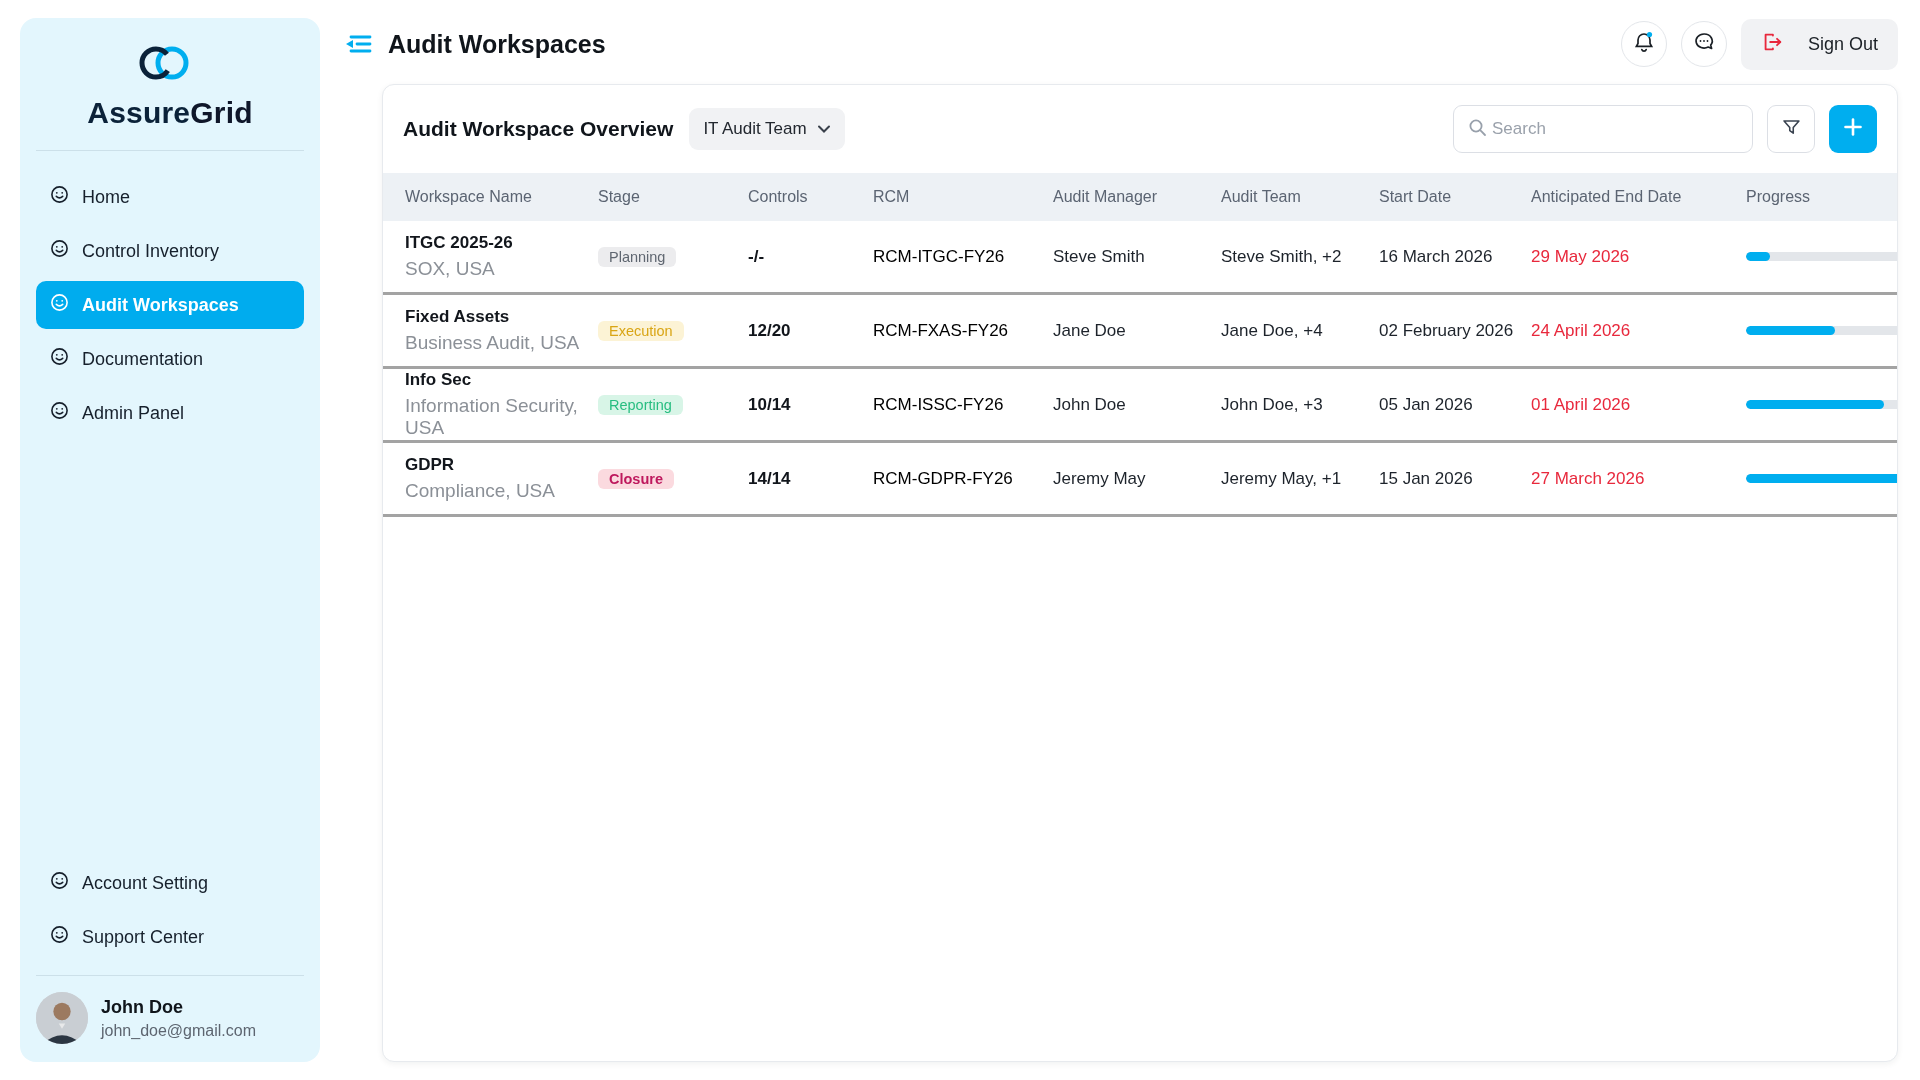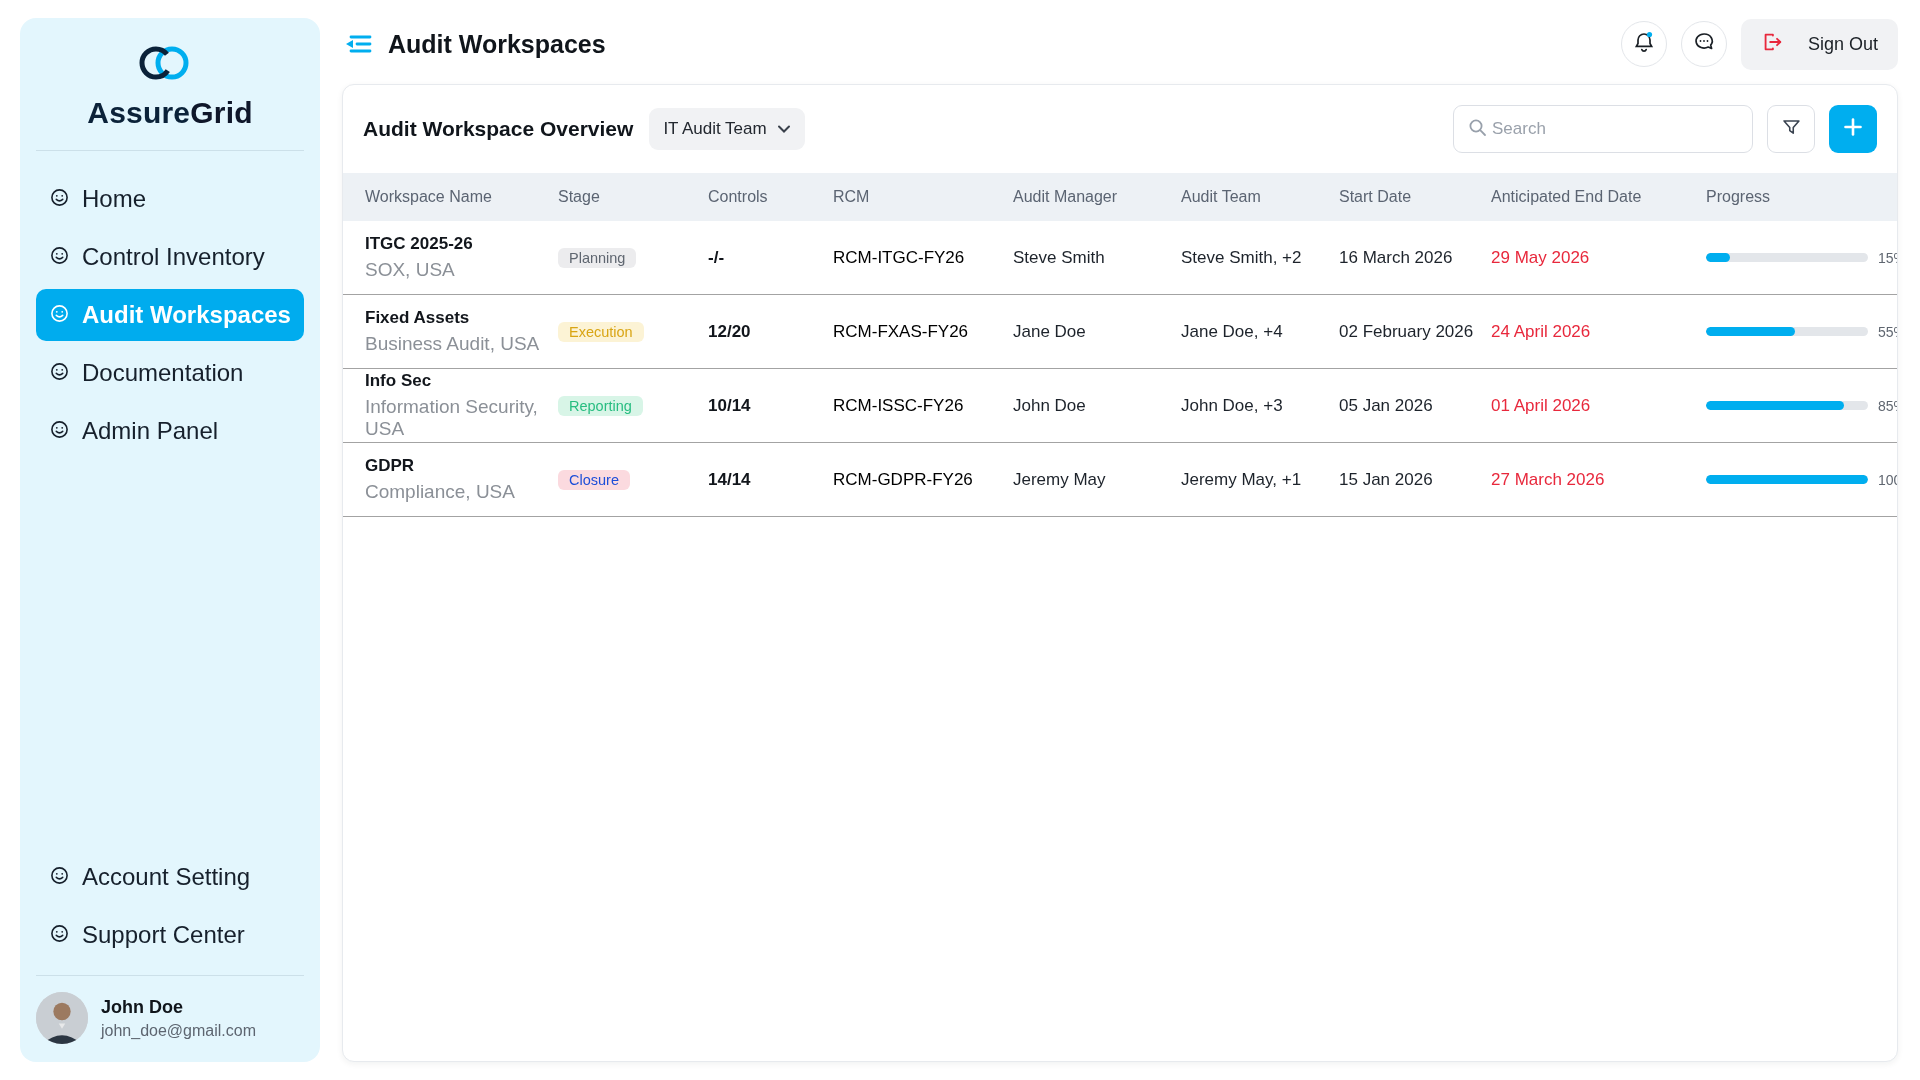--- a/index.html
+++ b/index.html
@@ -30,21 +30,21 @@
   }
   .brand-name { font-size:30px; font-weight:bold; letter-spacing:0.2px; }
   .brand-name .p1 { color:#0B2239; }
   .brand-name .p2 { color:#0f172a; }
 
   .nav { margin-top:22px; display:flex; flex-direction:column; gap:6px; }
   .nav-item {
     display:flex; align-items:center; gap:13px;
     padding:12px 14px;
     border-radius:10px;
-    font-size:24px;
+    font-size:18px;
     color:#16202c;
     cursor:pointer;
     white-space:nowrap;
   }
   .nav-item svg { flex-shrink:0; }
   .nav-item.active {
     background:#00ACEE;
     color:#ffffff;
     font-weight:bold;
   }
@@ -87,20 +87,21 @@
 
   
   .card {
     margin-top:14px; flex:1;
     background:#fff;
     border:1px solid #e7eaee;
     border-radius:12px;
     box-shadow:0 2px 6px rgba(20,30,40,0.06);
     display:flex; flex-direction:column;
     overflow:hidden;
+    margin-left:40px;
   }
   .card-header { display:flex; align-items:center; gap:16px; padding:20px 20px; }
   .card-title { font-size:21px; font-weight:bold; color:#10151b; }
   .team-chip {
     display:flex; align-items:center; gap:10px;
     background:#f1f2f4; border-radius:9px;
     padding:11px 14px; font-size:17px; color:#23282f;
     cursor:pointer;
   }
   .header-actions { margin-left:auto; display:flex; align-items:center; gap:14px; }
@@ -130,34 +131,34 @@
   }
   .thead {
     background:#EDF1F5;
     height:48px;
     font-size:16px;
     color:#5b6472;
   }
   .thead > div:first-child, .trow > .cell:first-child { padding-left:22px; }
   .trow {
     height:74px;
-    border-bottom:1px solid #a3a3a3;
+    border-bottom:3px solid #a3a3a3;
     cursor:pointer;
   }
   .cell { font-size:17px; color:#1d232b; }
   .wname { font-size:17px; font-weight:bold; color:#12161c; }
   .wsub { font-size:19px; color:#8b9097; margin-top:5px; }
   .badge {
     display:inline-block; font-size:14.5px;
     padding:2px 11px; border-radius:6px;
   }
   .badge.planning  { background:#ECECEE; color:#5f6670; }
   .badge.execution { background:#FCF3D5; color:#D9A514; }
   .badge.reporting { background:#D8F5E7; color:#27BD80; }
-  .badge.closure   { background:#FBDADF; color:#1d4ed8; }
+  .badge.closure   { background:#FBDADF; color:#be185d;font-weight:bold; }
   .controls { font-weight:bold; color:#12161c; }
   .rcm { color:#000000; text-decoration:none; cursor:pointer; }
   .cell.end { color:#E8283C; }
   .progress-cell { display:flex; align-items:center; gap:10px; padding-right:18px; }
   .ptrack {
     width:162px; height:9px; border-radius:5px;
     background:#e3e6ea; overflow:hidden;
   }
   .pfill { height:100%; border-radius:5px; background:#00AEEF; }
   .plabel { font-size:14px; color:#5f6670; }

